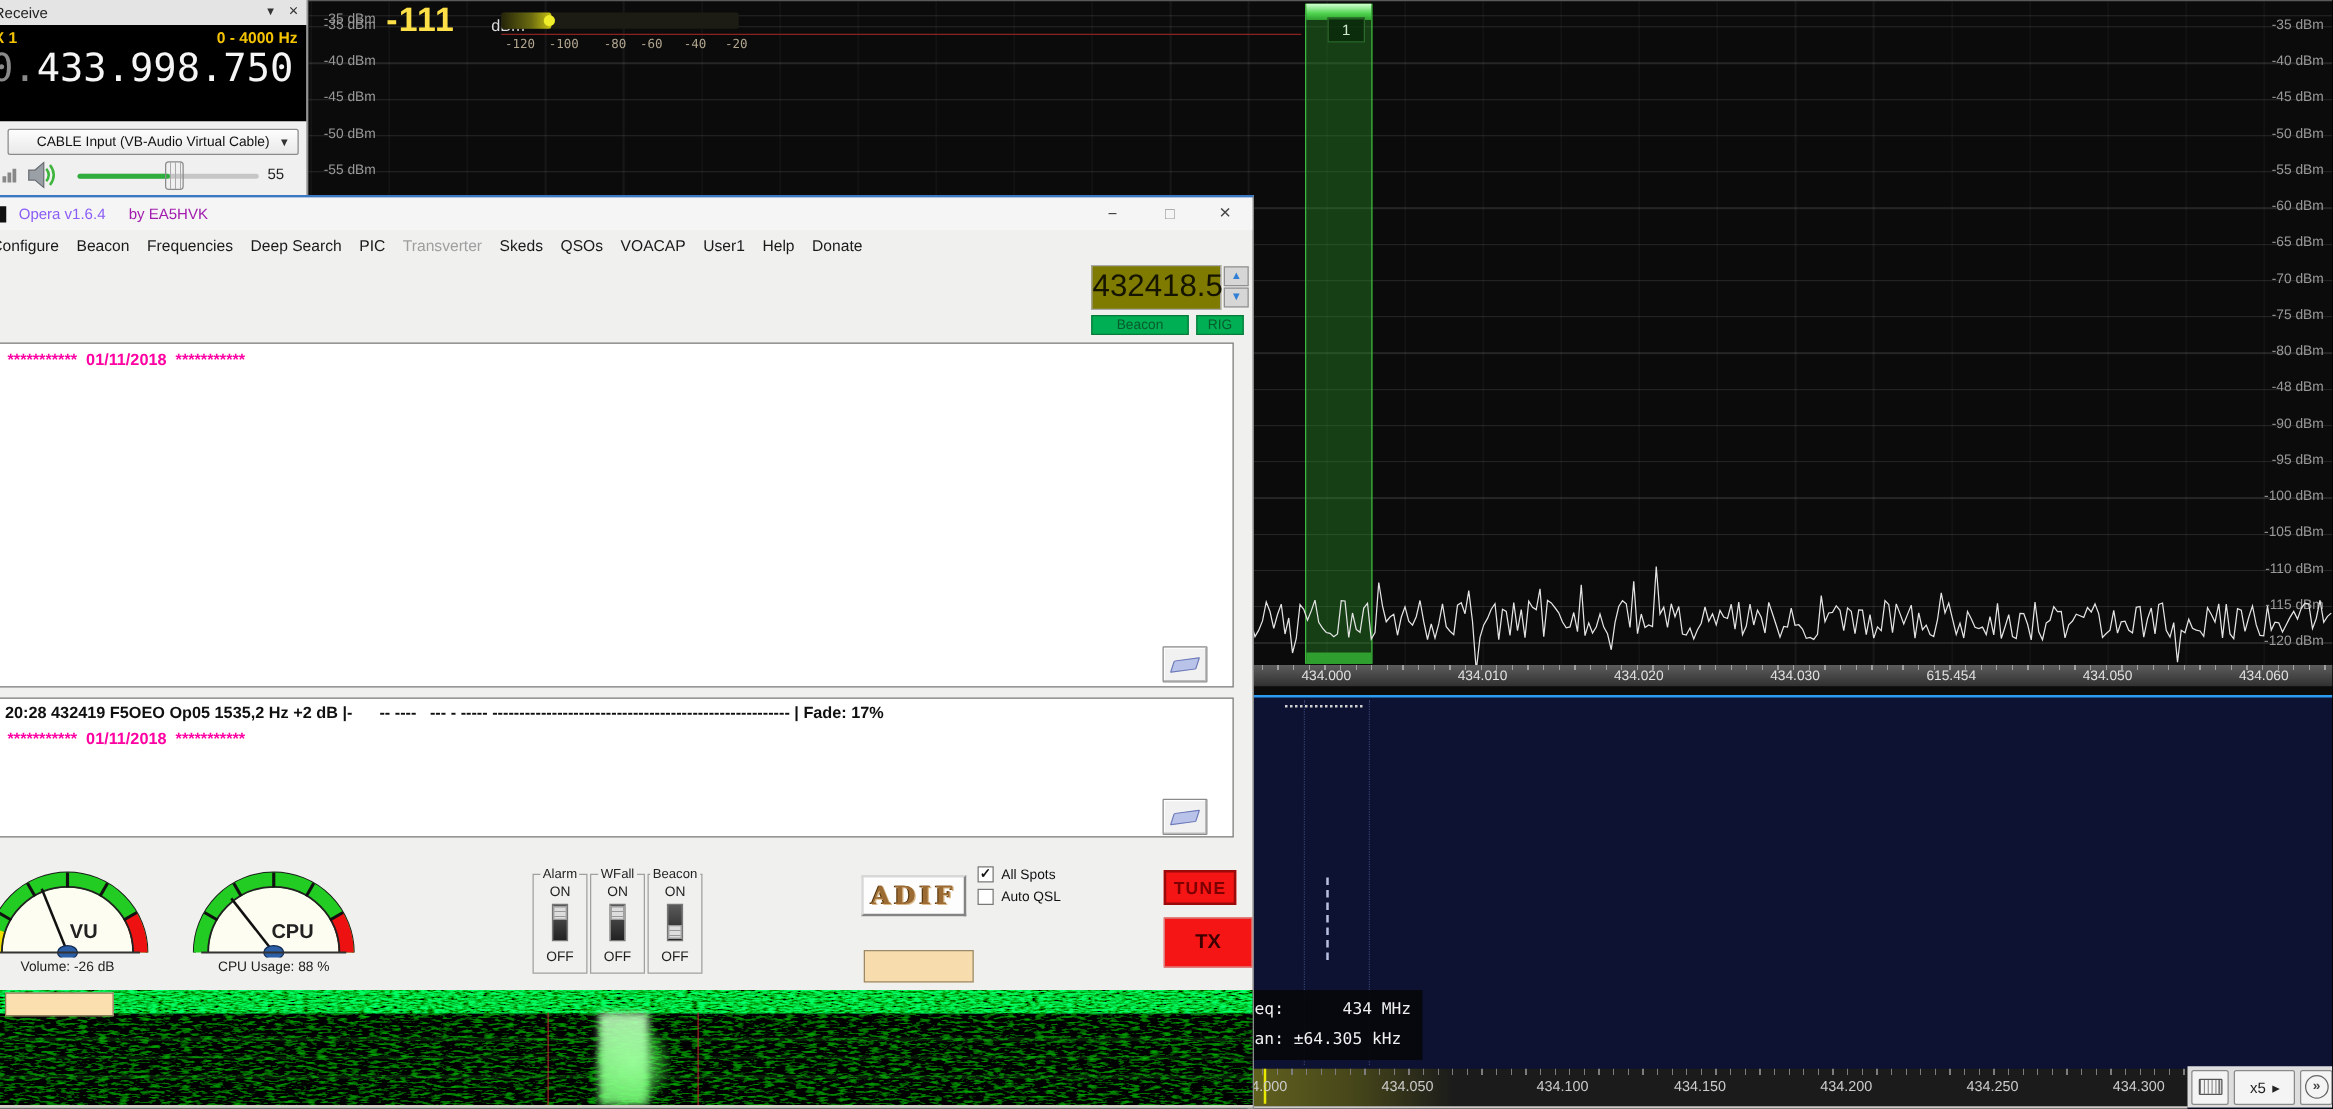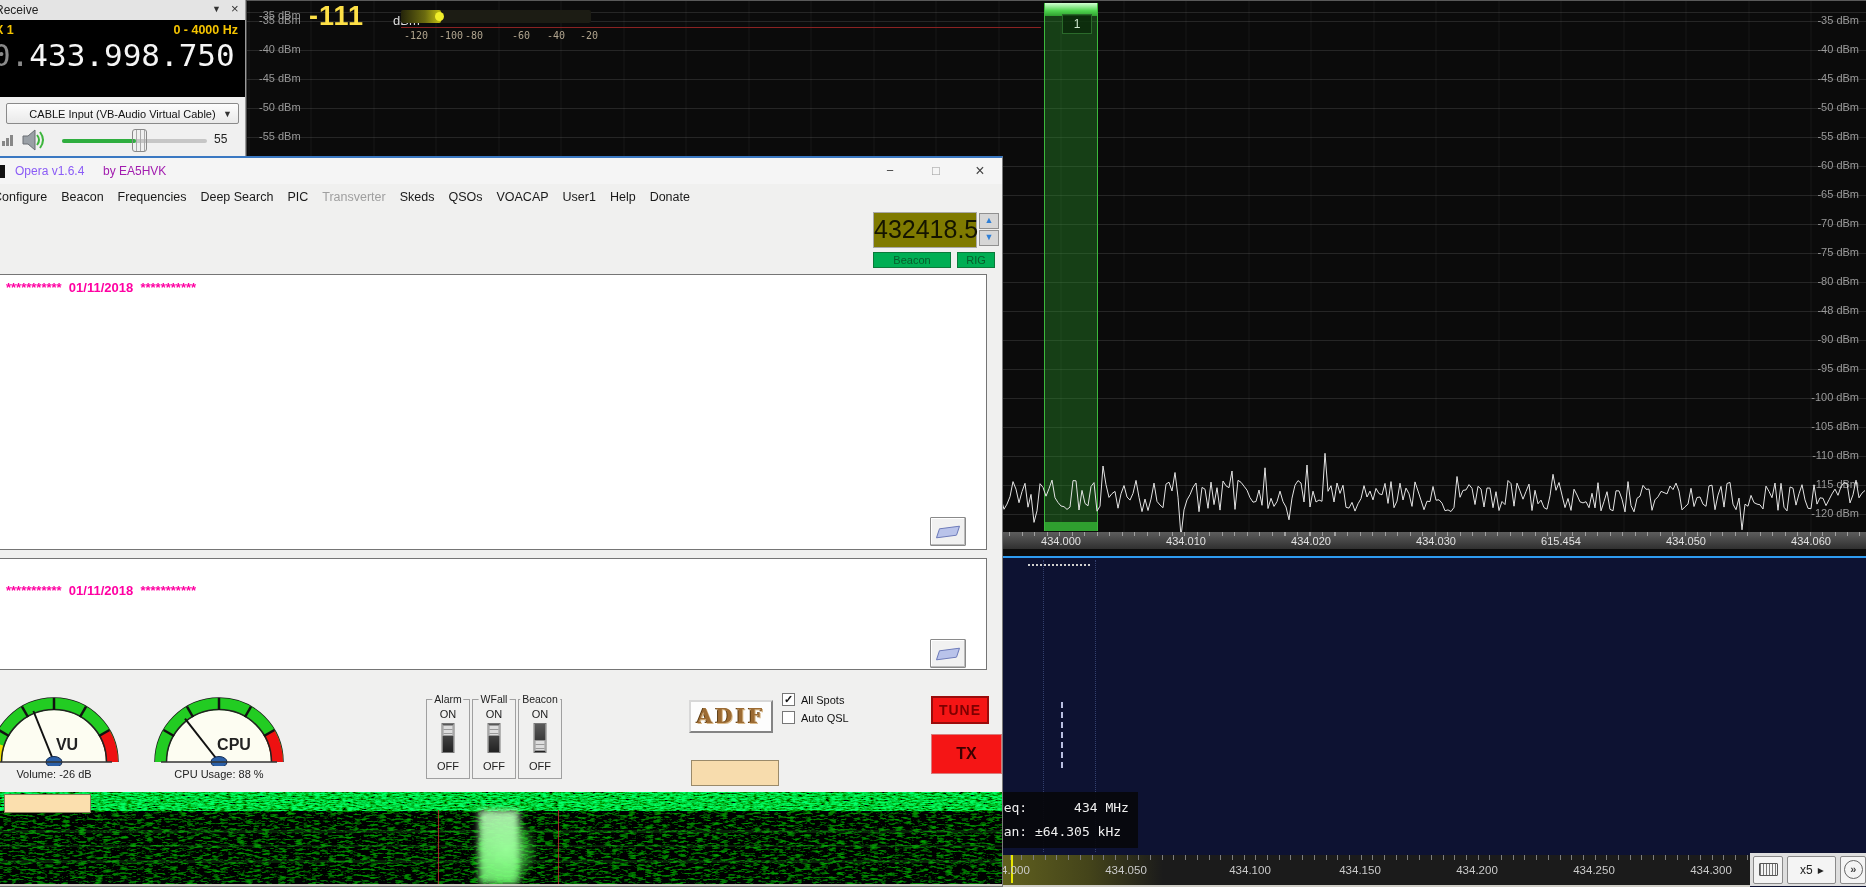--- a/index.html
+++ b/index.html
@@ -172,21 +172,21 @@
 
     <div id="corner-dbm" class="abs axis-lab">-35 dBm</div>
     <div id="meter-val" class="abs">-111</div>
     <div id="meter-unit" class="abs">dBm</div>
     <div id="meter-track" class="abs"></div>
     <div id="meter-fill" class="abs"></div>
     <div id="meter-dot" class="abs"></div>
     <div id="meter-redline" class="abs"></div>
     <span class="mtick" style="left:169px">-120</span>
     <span class="mtick" style="left:204px">-100</span>
-    <span class="mtick" style="left:227px">-80</span>
+    <span class="mtick" style="left:245px">-80</span>
     <span class="mtick" style="left:274px">-60</span>
     <span class="mtick" style="left:309px">-40</span>
     <span class="mtick" style="left:342px">-20</span>
 
     <div class="abs axis-lab" style="left:12px;top:13px">-35 dBm</div>
     <div class="abs axis-lab" style="left:12px;top:42px">-40 dBm</div>
     <div class="abs axis-lab" style="left:12px;top:71px">-45 dBm</div>
     <div class="abs axis-lab" style="left:12px;top:100px">-50 dBm</div>
     <div class="abs axis-lab" style="left:12px;top:129px">-55 dBm</div>
 
@@ -330,20 +330,21 @@
     <div id="op-rig" class="abs">RIG</div>
 
     <div id="op-area1" class="abs oparea">
       <div class="pinkline" style="top:5px">***********  01/11/2018  ***********</div>
       <div class="erasebtn" style="left:942px;top:242px">
         <div class="eraser"></div>
       </div>
     </div>
 
     <div id="op-area2" class="abs oparea">
+      <div id="decode" class="abs">20:28 432419 F5OEO Op05 1535,2 Hz +2 dB |-      -- ----   --- - ----- ------------------------------------------------------- | Fade: 17%</div>
       <div class="pinkline" style="top:24px">***********  01/11/2018  ***********</div>
       <div class="erasebtn" style="left:942px;top:80px">
         <div class="eraser"></div>
       </div>
     </div>
 
     <svg class="abs" style="left:2px;top:532px" width="130" height="76">
       <path d="M7,72 A58,58 0 0 1 123,72 Z" fill="#fdfdf2"></path>
       <path d="M1.5,72 A63.5,63.5 0 0 1 128.5,72" fill="none" stroke="#1a1a1a" stroke-width="2.5"></path>
       <path d="M7,72 A58,58 0 0 1 123,72" fill="none" stroke="#22cc22" stroke-width="12"></path>

